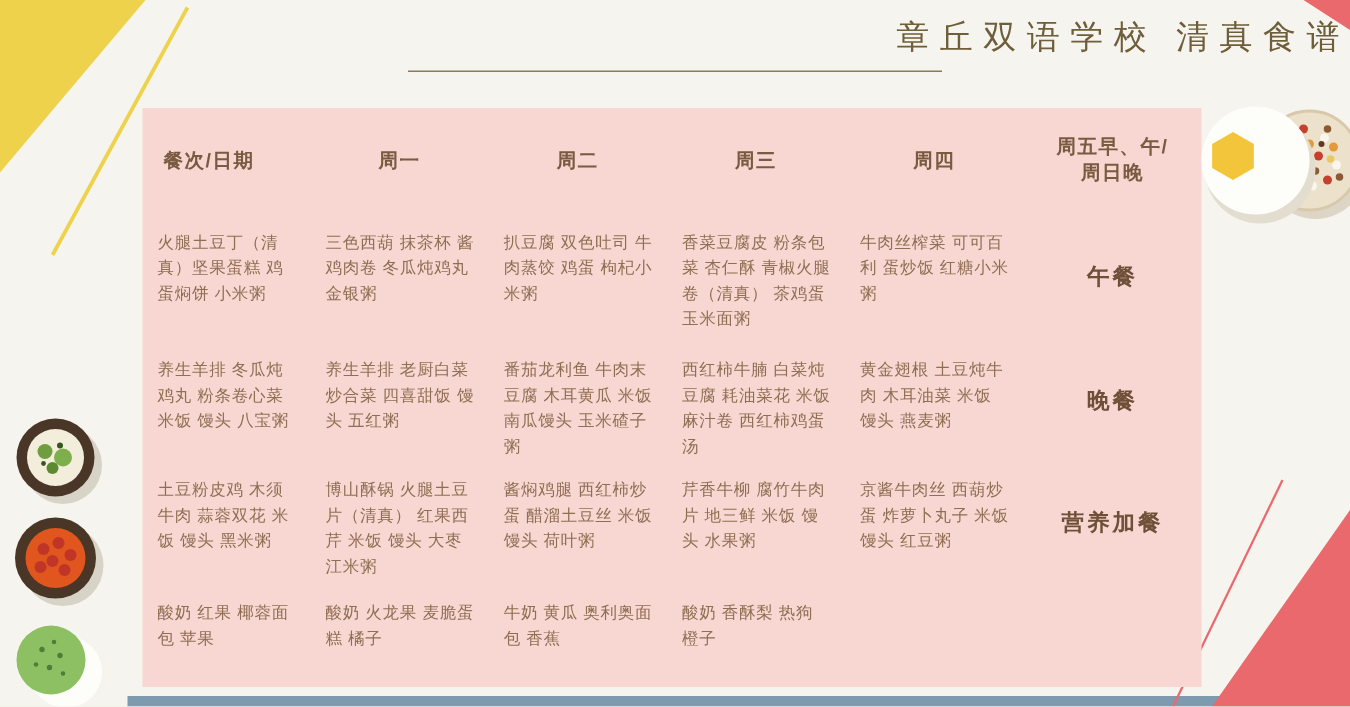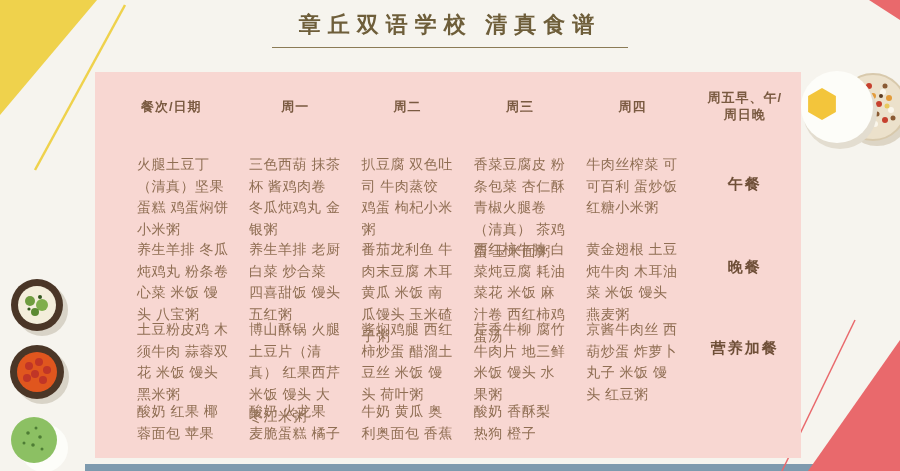--- a/index.html
+++ b/index.html
@@ -6,36 +6,36 @@
     --background:#f6f4ee; --panel-pink:#f8d7d2; --accent-yellow:#efd24c;
     --accent-red:#e9696c; --bar-blue:#7e9aae; --title-brown:#6e5e3a;
     --header-brown:#7a5a41; --text-brown:#8f6e53; --label-brown:#6f4f38;
   }
   *{box-sizing:border-box;margin:0;padding:0;}
   body{font-family:"Liberation Sans","DejaVu Sans",sans-serif;}
   .stage{position:relative;width:900px;height:471px;background:var(--background);overflow:hidden;}
 
   
   .title-wrap{position:absolute;left:0;top:10px;width:100%;text-align:center;z-index:3;}
-  .title{font-family:"Liberation Serif","DejaVu Serif",serif;font-size:22px;font-weight:700;
-         letter-spacing:7px;color:var(--title-brown);}
+  .title{font-family:"Liberation Serif","DejaVu Serif",serif;font-size:22px;font-weight:400;
+         letter-spacing:7px;color:var(--title-brown);text-align:right;}
   .title-underline{width:356px;height:1px;background:#8b7b55;margin:7px auto 0;}
 
   
   .menu-table{position:absolute;left:95px;top:72px;width:706px;height:386px;
       background:var(--panel-pink);display:grid;
       grid-template-columns:112px repeat(5,1fr);
-      grid-template-rows:70px 85px 80px 82px 69px;z-index:2;padding-left:32px;}
+      grid-template-rows:70px 85px 80px 82px 69px;z-index:2;}
   .th{display:flex;align-items:center;justify-content:center;text-align:center;
       font-size:13px;font-weight:700;color:var(--header-brown);letter-spacing:1px;
       white-space:pre-line;line-height:1.3;}
   .th.first{justify-content:flex-start;padding-left:14px;}
   .rowlabel{display:flex;align-items:center;justify-content:center;font-size:15px;
       font-weight:700;color:var(--label-brown);letter-spacing:2px;}
-  .cell{padding:12px 8px 4px 10px;font-size:14px;line-height:1.55;color:var(--text-brown);
+  .cell{padding:12px 8px 4px 10px;font-size:11px;line-height:1.55;color:var(--text-brown);
       letter-spacing:0.5px;}
 
   
   .deco{position:absolute;}
   .bottom-bar{position:absolute;left:85px;right:0;bottom:0;height:7px;background:var(--bar-blue);z-index:1;}
   .tl-svg{left:0;top:0;z-index:0;}
   .br-svg{right:0;bottom:0;z-index:2;}
   .tr-svg{right:0;top:0;z-index:0;}
   .left-bowls{left:0;top:265px;z-index:1;}
   .egg-plate{left:790px;top:60px;z-index:4;}

